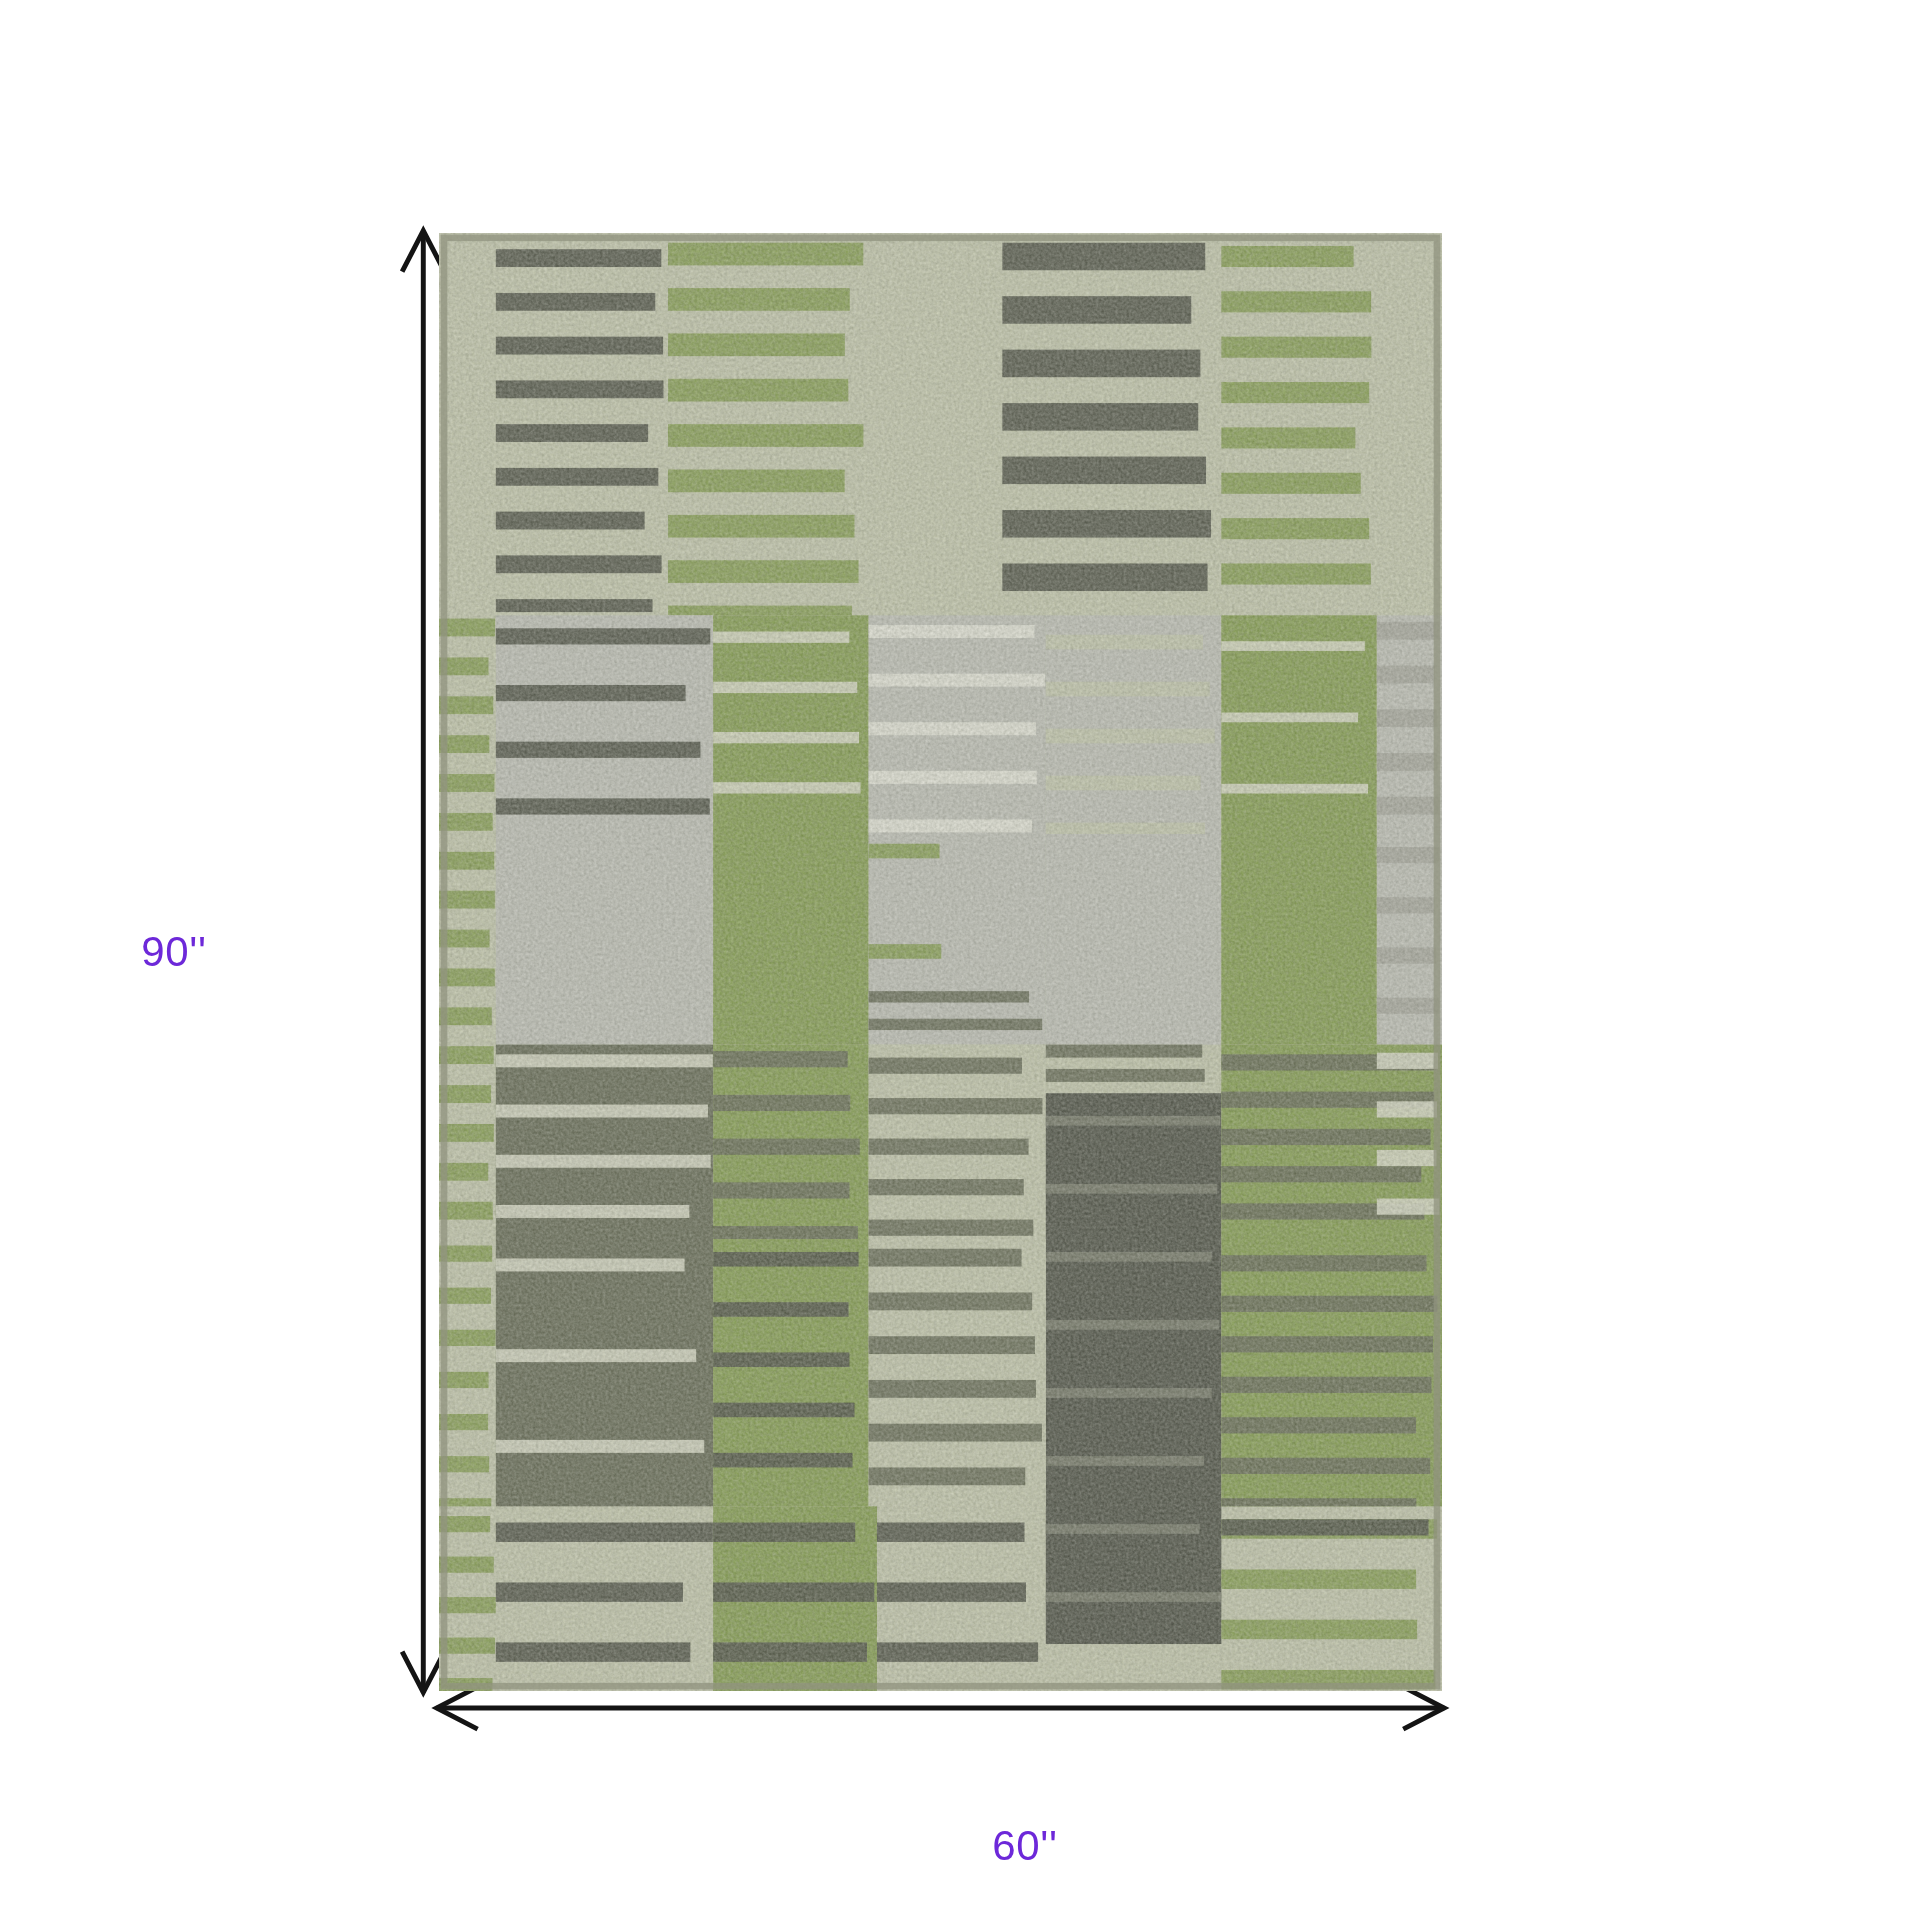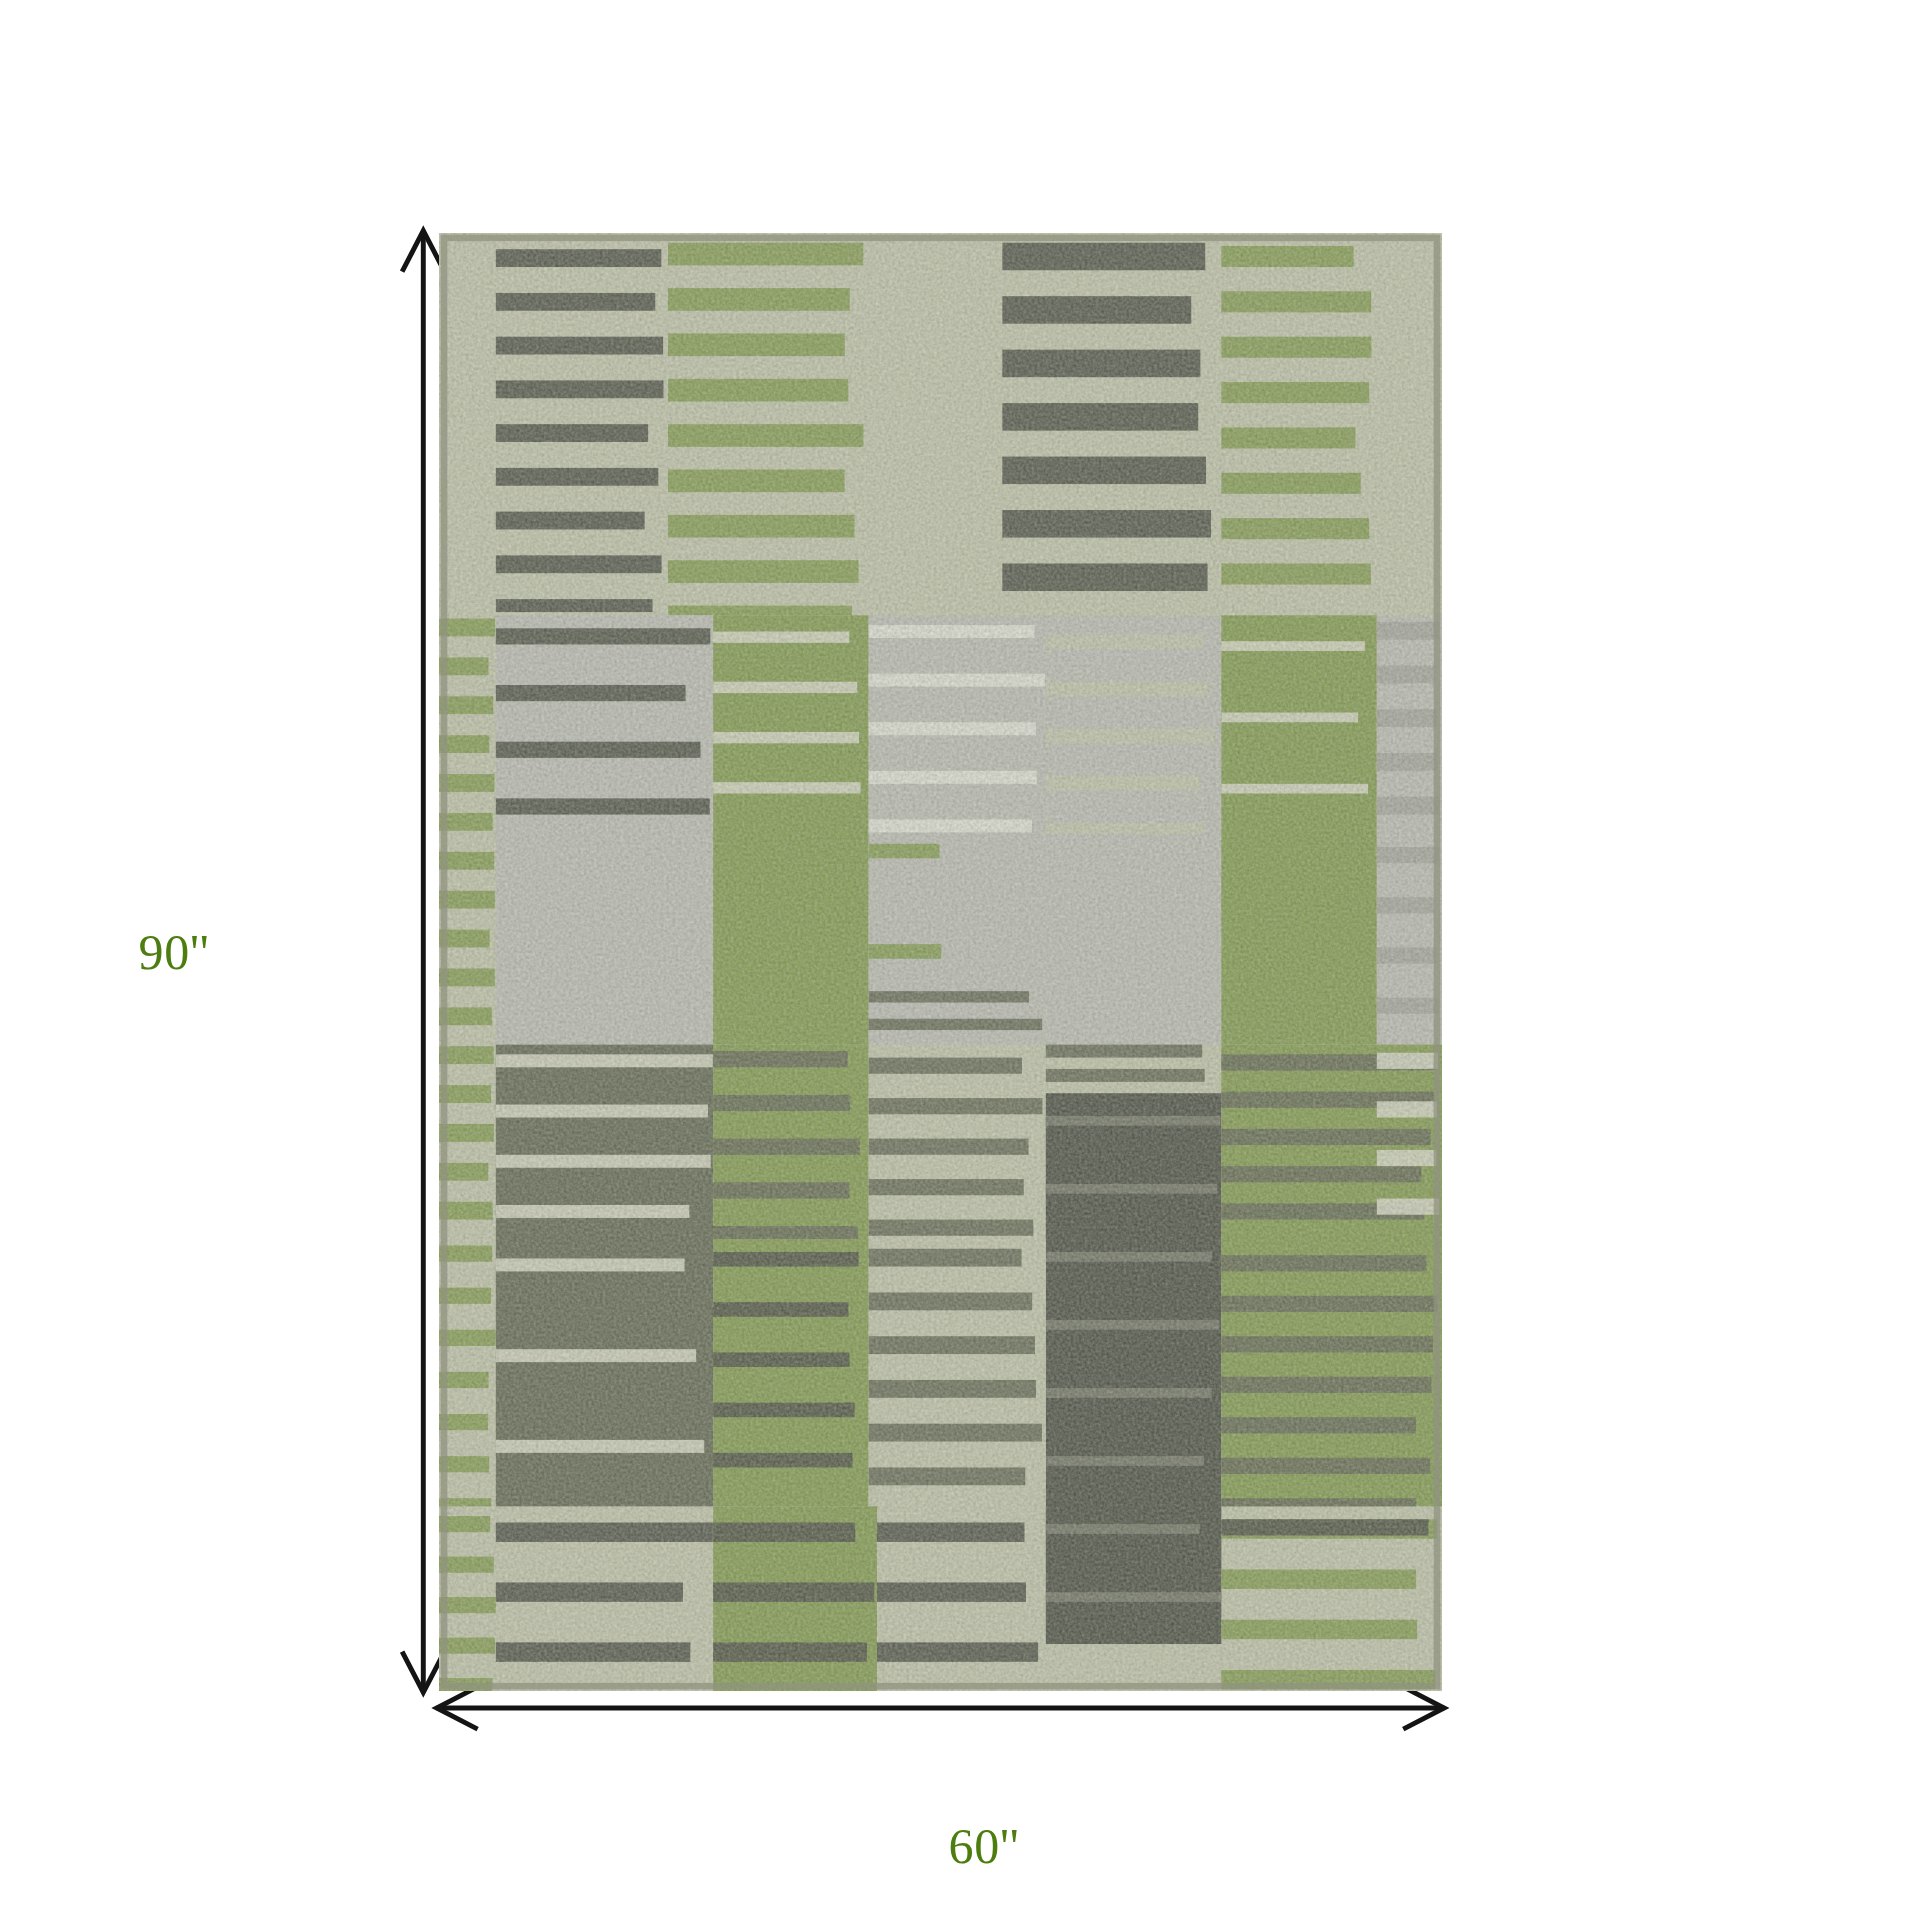--- a/index.html
+++ b/index.html
@@ -20,30 +20,29 @@
     pointer-events: none;
   }
   .rug {
     position: absolute;
     left: 439px; top: 233px;
     width: 1003px; height: 1458px;
   }
   .rug svg { width: 100%; height: 100%; display: block; }
   .dim-label {
     position: absolute;
-    color: #4d7c0f;
-    font-size: 50px;
+    color: #6d28d9;
+    font-size: 42px;
     font-weight: 400;
     letter-spacing: 0.7px;
     white-space: nowrap;
     transform: translate(-50%, -50%);
-    font-family: Liberation Serif, serif;
   }
   .dim-label.vertical { left: 174px; top: 952px; }
-  .dim-label.horizontal { left: 984px; top: 1846px; }
+  .dim-label.horizontal { left: 1025px; top: 1846px; }
 </style>
 </head>
 <body>
 
 <div class="canvas">
 
   <svg class="dims-svg" viewBox="0 0 2730 2730">
     <g stroke="#141414" stroke-width="7" fill="none">
 
       <g>

